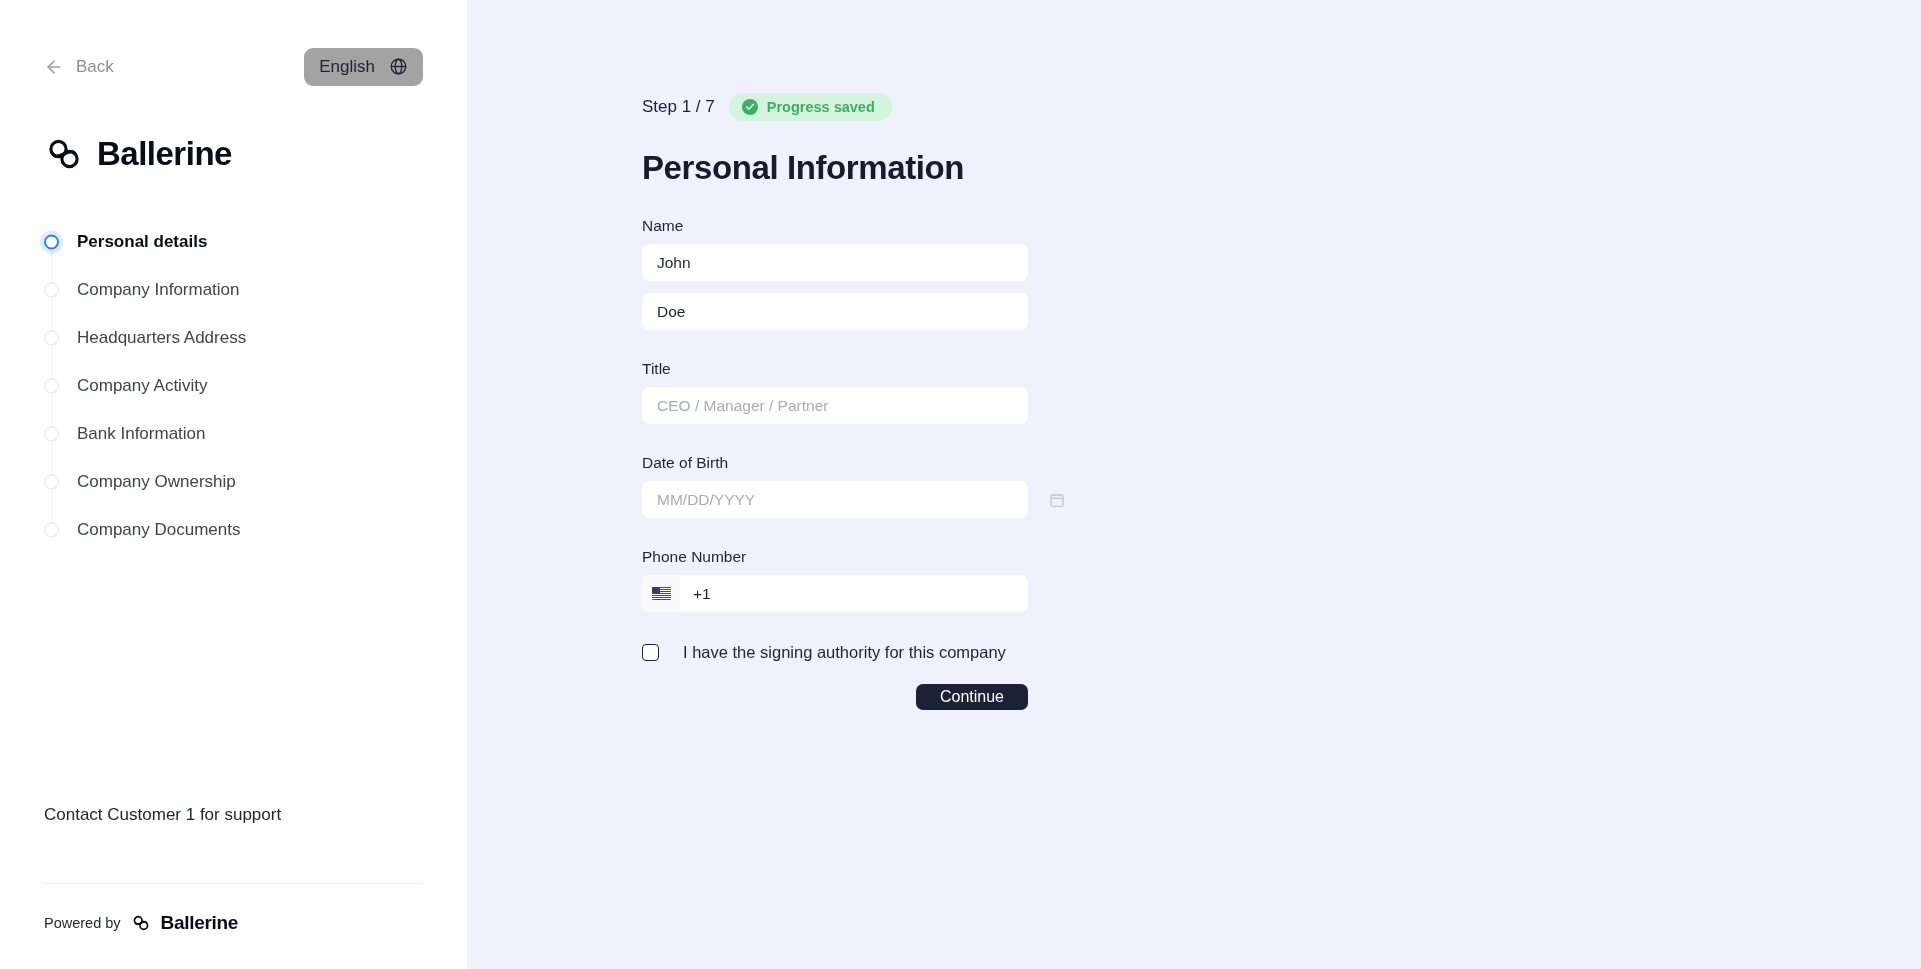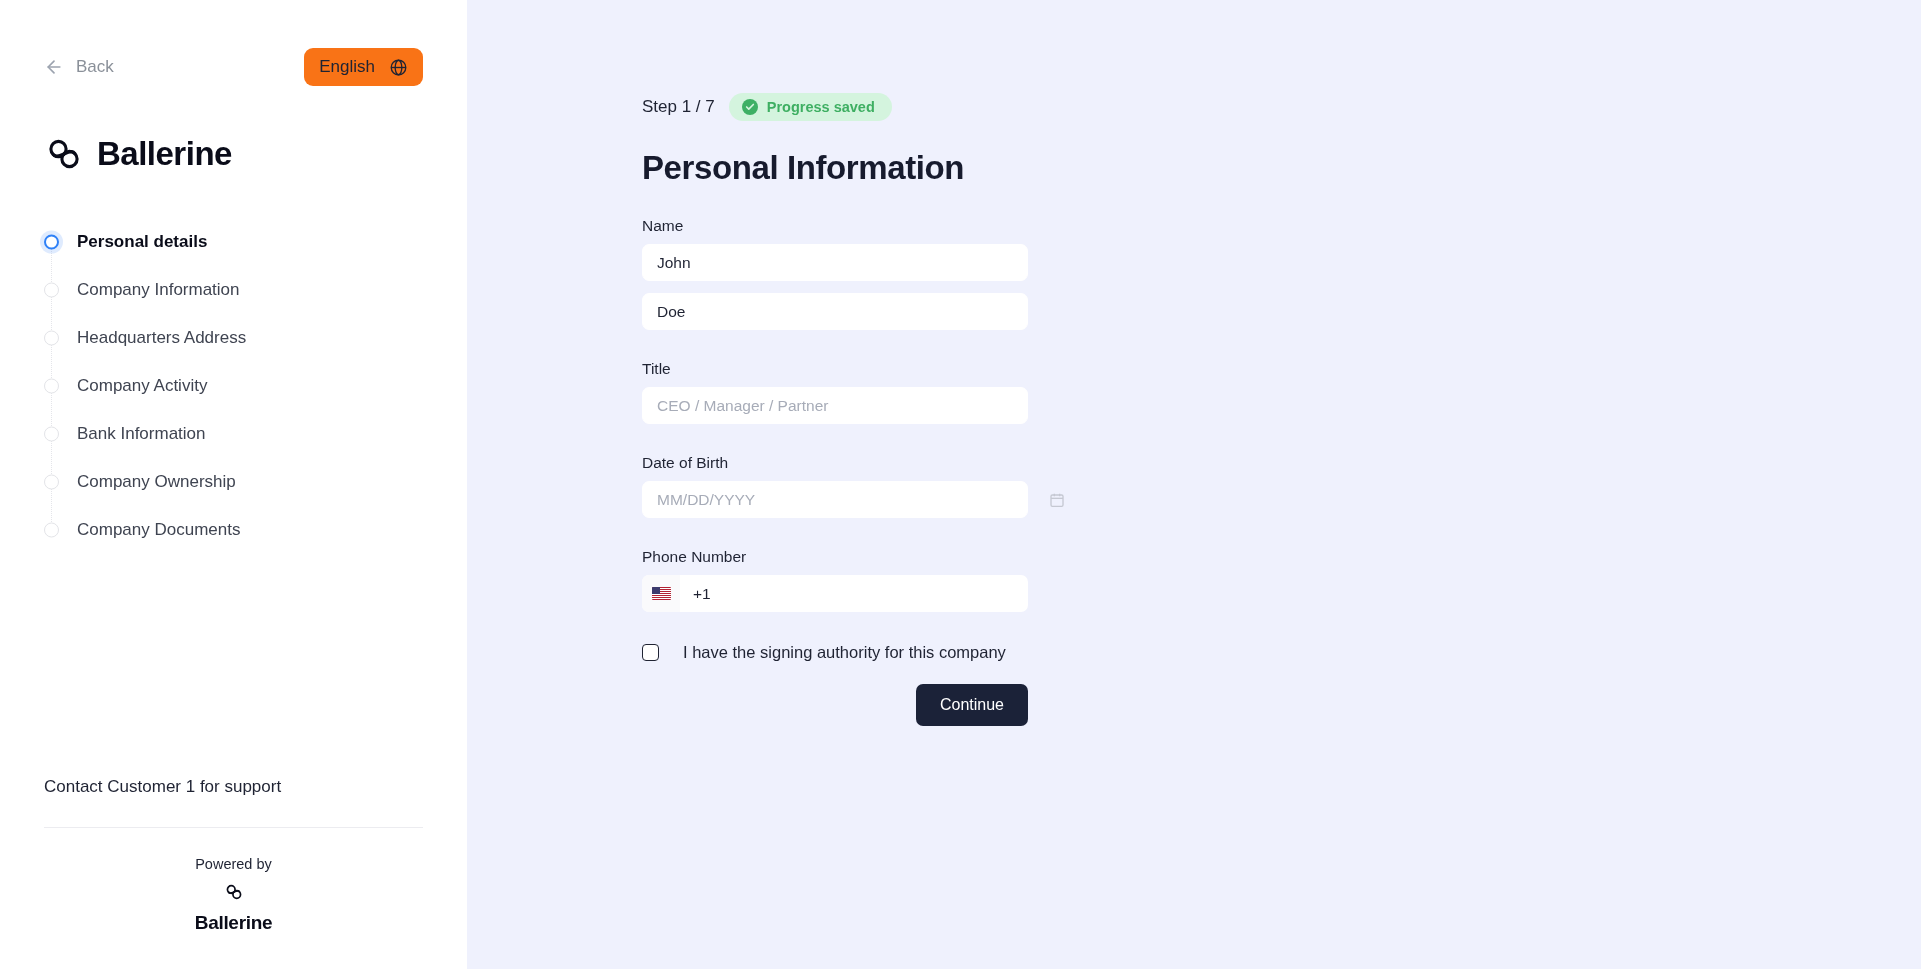--- a/index.html
+++ b/index.html
@@ -40,23 +40,22 @@
     padding: 0;
   }
   .back-arrow { width: 20px; height: 20px; display: block; color: #9ca3af; }
   .back-label {
     font-size: 17px;
     color: #8a9099;
     font-family: "Liberation Sans", sans-serif;
   }
   .lang-btn {
     display: flex;
-    align-items: center;
     gap: 14px;
-    background: #f97316;
+    background: #a3a3a3;
     border: none;
     border-radius: 9px;
     padding: 9px 15px;
     cursor: pointer;
   }
   .lang-label { font-size: 17px; color: #1f2333; }
   .globe { width: 19px; height: 19px; display: block; color: #1f2333; }
 
   .brand {
     margin-top: 48px;
@@ -112,33 +111,32 @@
     font-size: 17px;
     color: #3f4451;
     white-space: nowrap;
   }
   .step.active .step-label { font-weight: bold; color: #0a0c19; }
 
   .sidebar-spacer { flex: 1 1 auto; }
   .support-text {
     font-size: 17px;
     color: #1f2333;
-    margin-bottom: 30px;
+    margin-bottom: 58px;
   }
   .divider {
     height: 1px;
     background: #ececf0;
     width: 100%;
   }
   .powered {
     display: flex;
     align-items: center;
     gap: 10px;
     margin: 28px 0 35px 0;
-    flex-direction: column;
   }
   .powered-text { font-size: 14.5px; color: #1f2333; }
   .powered-mark { width: 20px; height: 20px; display: block; }
   .powered-name { font-size: 19px; font-weight: bold; color: #0a0c19; letter-spacing: -0.3px; }
 
   
   .main {
     flex: 1 1 auto;
     height: 969px;
     background: #eff1fd;
@@ -275,21 +273,21 @@
     margin-top: 22px;
     width: 386px;
   }
   .continue-btn {
     background: #1b2238;
     color: #ffffff;
     font-size: 16px;
     font-family: "Liberation Sans", sans-serif;
     border: none;
     border-radius: 7px;
-    padding: 12px 24px;
+    padding: 4px 24px;
     cursor: pointer;
   }
 </style>
 </head>
 <body>
 
 <div class="app">
 
   <aside class="sidebar">
 

